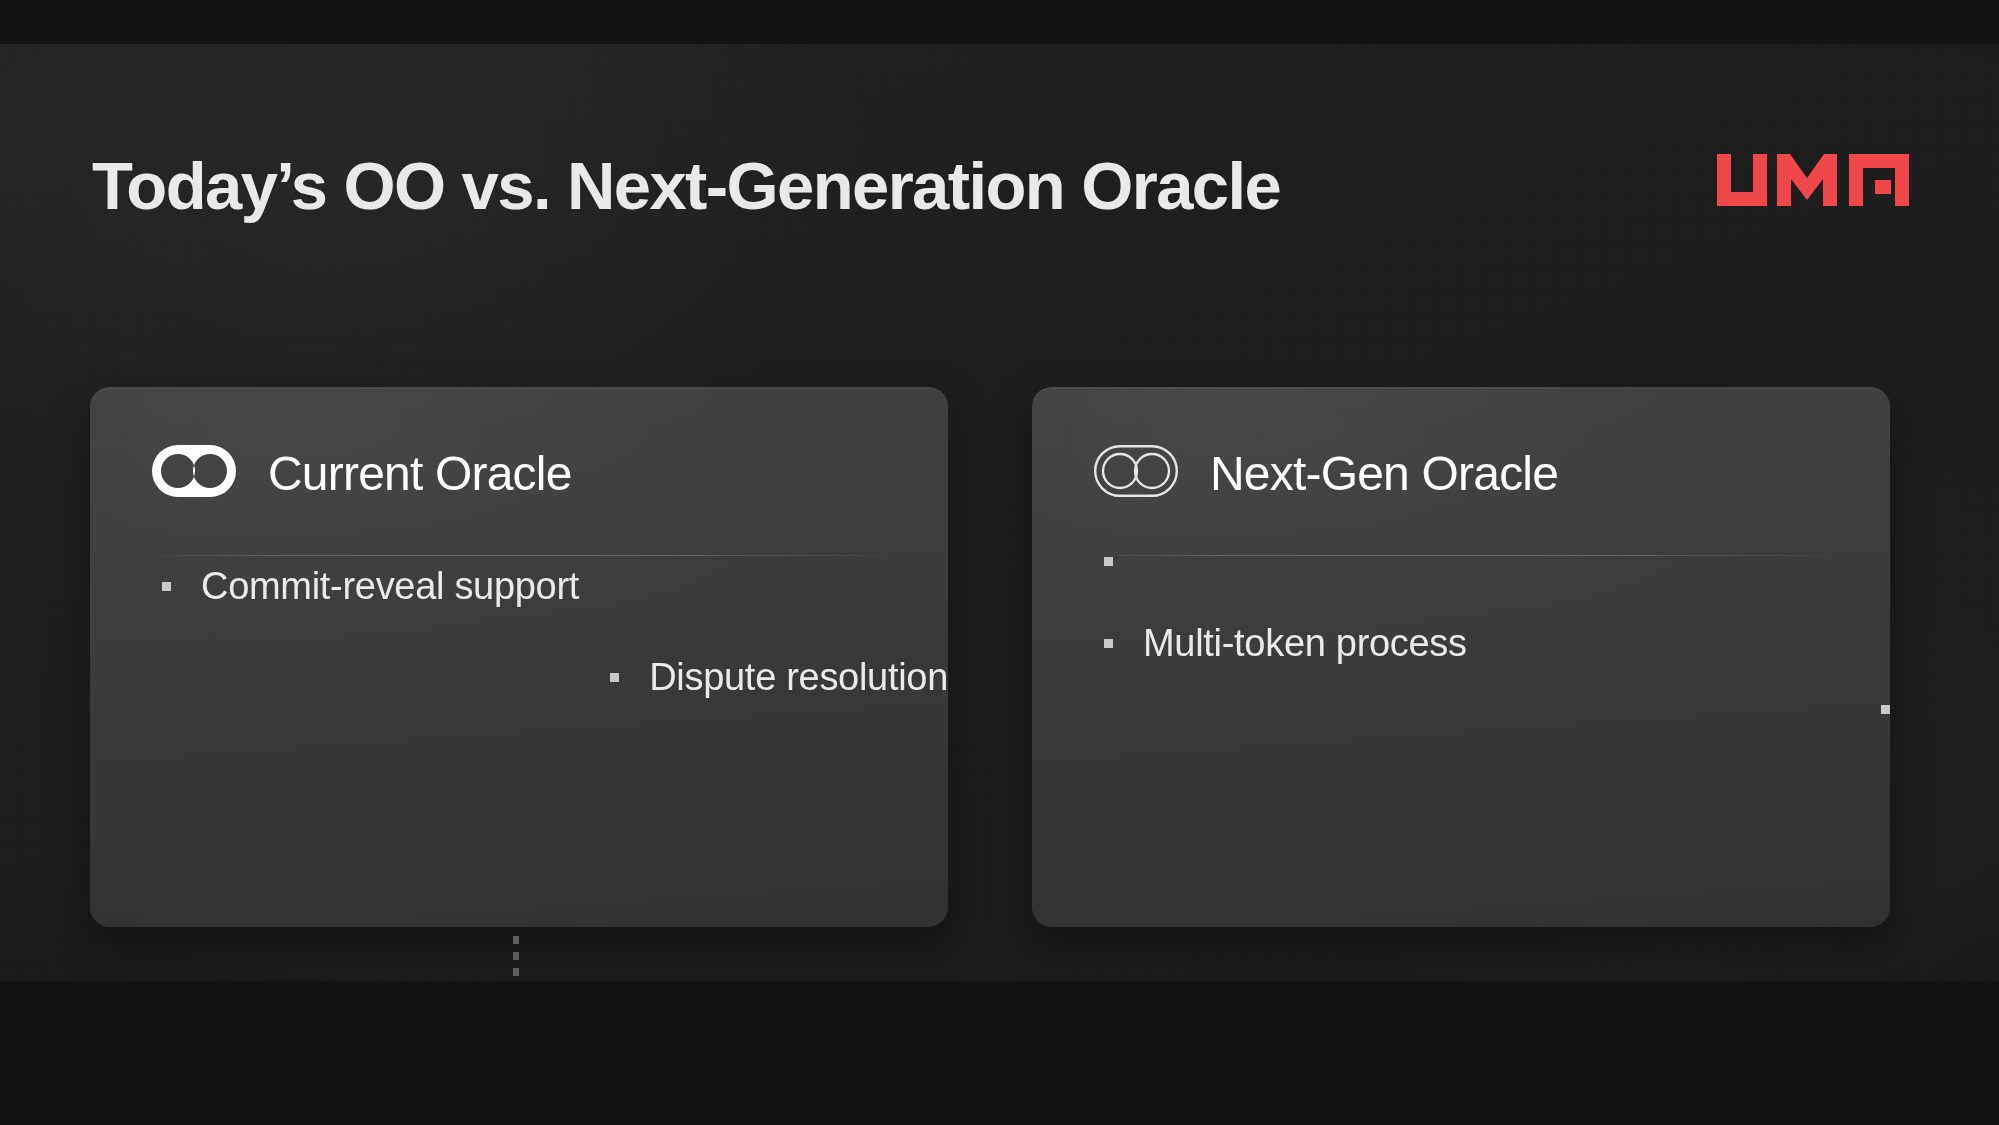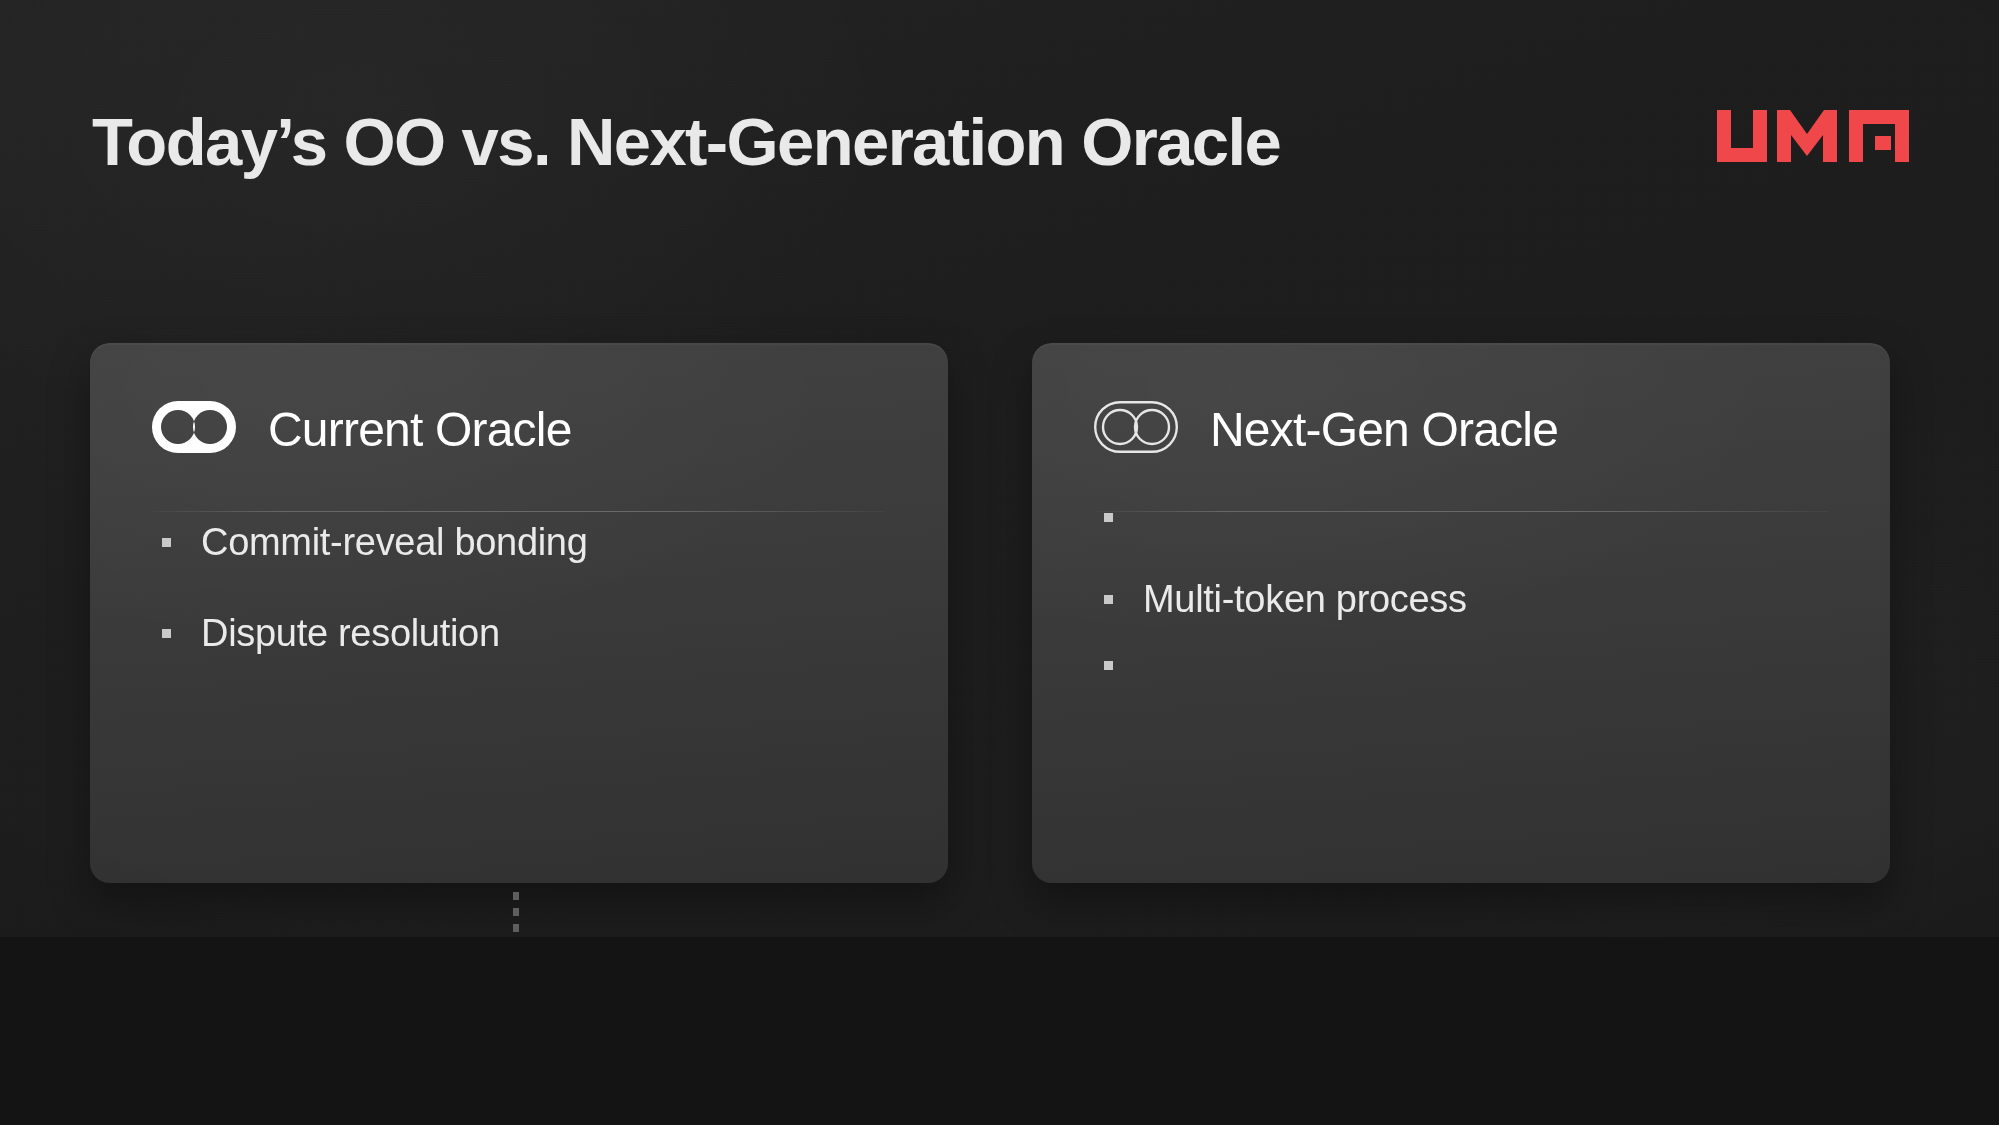--- a/index.html
+++ b/index.html
@@ -10,20 +10,21 @@
   .slide {
     position: relative;
     width: 1999px;
     height: 937px;
     background:
       radial-gradient(ellipse 900px 600px at 18% 12%, rgba(255,255,255,0.022), rgba(255,255,255,0) 62%),
       radial-gradient(ellipse 800px 700px at 88% 78%, rgba(255,255,255,0.016), rgba(255,255,255,0) 60%),
       linear-gradient(160deg, #232323 0%, #1d1d1d 40%, #1b1b1b 100%);
     overflow: hidden;
     font-family: "Liberation Sans", sans-serif;
+    margin-top: 44px;
     -webkit-font-smoothing: antialiased;
   }
   .noise {
     position: absolute;
     inset: 0;
     pointer-events: none;
     opacity: .5;
     background-image:
       repeating-linear-gradient(0deg, rgba(255,255,255,0.012) 0 1px, rgba(0,0,0,0) 1px 3px),
       repeating-linear-gradient(90deg, rgba(255,255,255,0.010) 0 1px, rgba(0,0,0,0) 1px 3px);
@@ -106,21 +107,21 @@
     list-style: none;
     margin: 0;
     padding: 64px 0 0 72px;
   }
   .bullets li {
     display: flex;
     align-items: baseline;
     gap: 30px;
     margin-bottom: 48px;
   }
-  .bullets li:last-child { margin-bottom: 0; }
+  .bullets li:last-child { margin-bottom: 0; justify-content: flex-end; }
   .bullet-marker {
     flex: 0 0 auto;
     width: 9px;
     height: 9px;
     background: #c9c9c9;
     position: relative;
     top: -8px;
   }
   .bullet-text {
     font-size: 38px;
@@ -186,21 +187,21 @@
         <svg width="84" height="52" viewBox="0 0 84 52">
           <path fill="#ffffff" fill-rule="evenodd" d="M26 0h32a26 26 0 0 1 0 52H26a26 26 0 0 1 0-52Zm0 9a17 17 0 1 0 0 34 17 17 0 0 0 0-34Zm32 0a17 17 0 1 0 0 34 17 17 0 0 0 0-34Z"></path>
         </svg>
       </span>
       <span class="card-title">Current Oracle</span>
     </div>
     <div class="divider"></div>
     <ul class="bullets">
       <li>
         <span class="bullet-marker"></span>
-        <span class="bullet-text">Commit-reveal bonding</span>
+        <span class="bullet-text">Commit-reveal support</span>
       </li>
       <li>
         <span class="bullet-marker"></span>
         <span class="bullet-text">Dispute resolution</span>
       </li>
     </ul>
   </div>
 
   <div class="card card-right">
     <div class="card-head">

